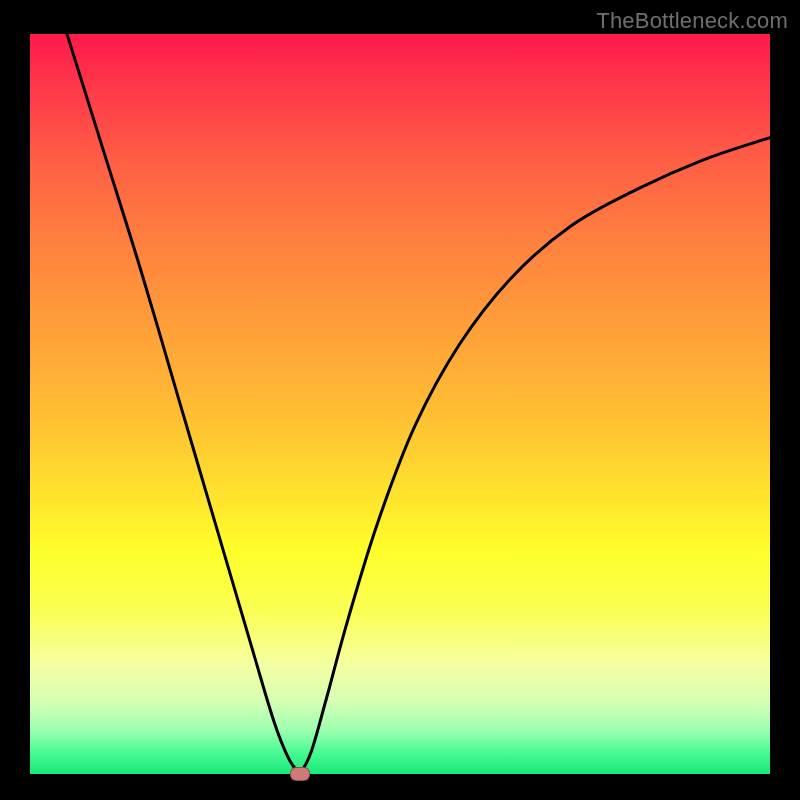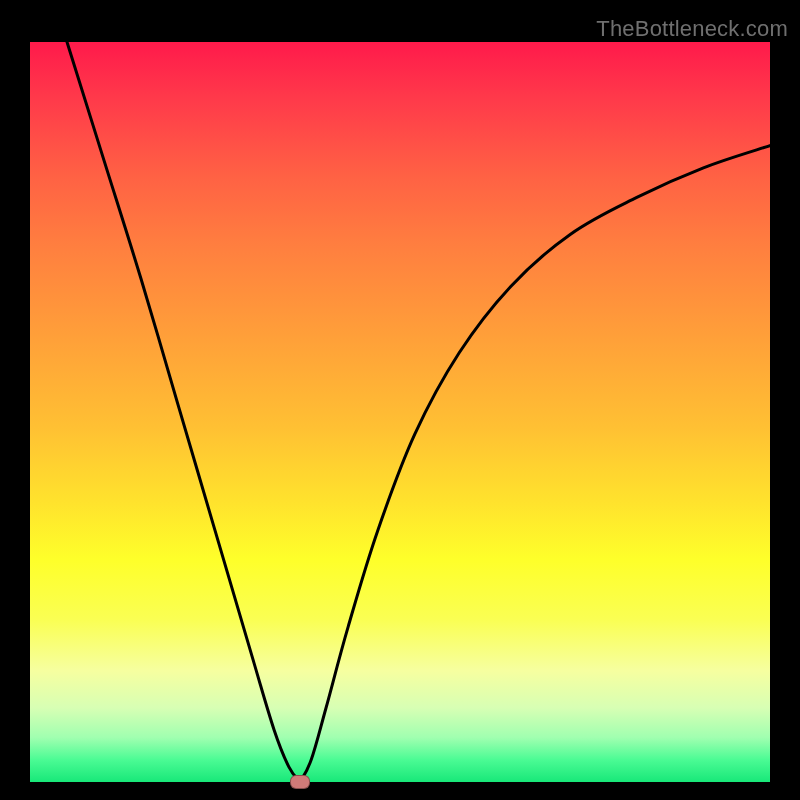--- a/index.html
+++ b/index.html
@@ -5,21 +5,21 @@
   html, body {
     margin: 0;
     padding: 0;
     width: 800px;
     height: 800px;
     background: #000;
     overflow: hidden;
   }
   .frame {
     position: absolute;
-    top: 12px;
+    top: 4px;
     left: 0;
     width: 800px;
     height: 562px;
     background: #000;
   }
   .watermark {
     position: absolute;
     top: 4px;
     right: 12px;
     font-family: Arial, Helvetica, sans-serif;

